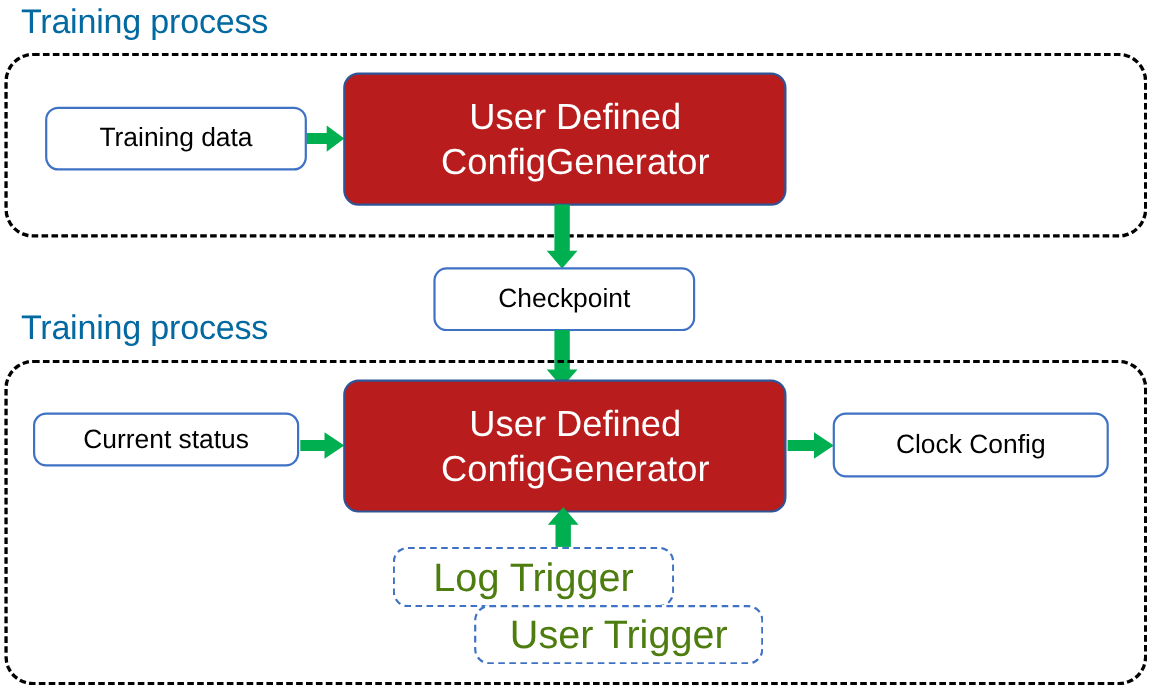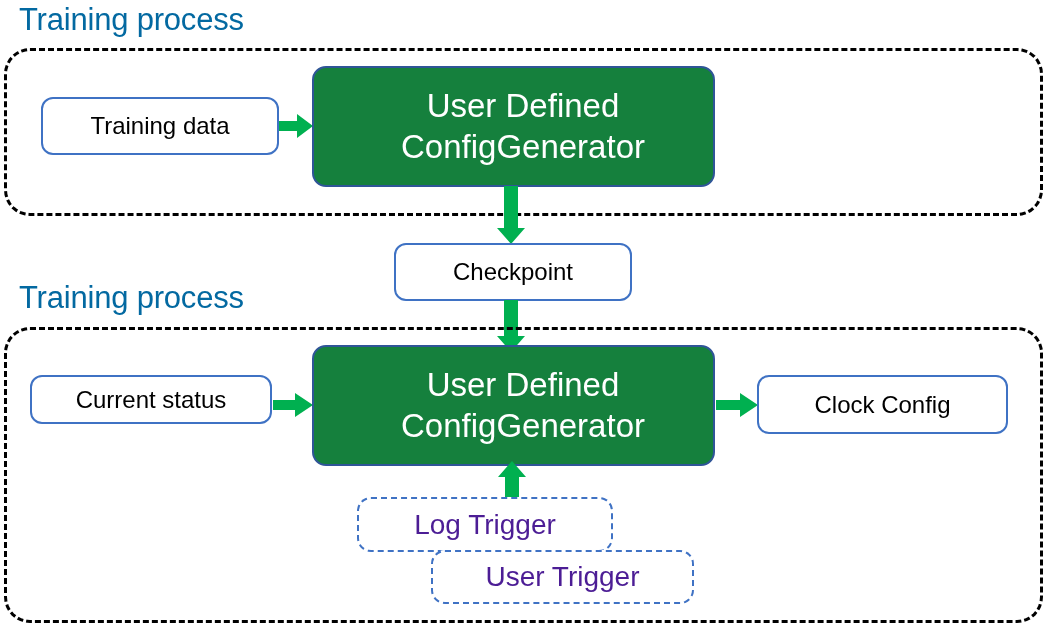--- a/index.html
+++ b/index.html
@@ -55,42 +55,42 @@
     white-space: nowrap;
   }
 
   
   .node-filled {
     position: absolute;
     box-sizing: border-box;
     display: flex;
     align-items: center;
     justify-content: center;
-    background: #15803d;
+    background: #b91c1c;
     border: 2px solid #2f5597;
     border-radius: 14px;
     color: #ffffff;
     font-size: 33px;
     line-height: 1.22;
     text-align: center;
     padding-left: 19px;
   }
 
   
   .node-dashed {
     position: absolute;
     box-sizing: border-box;
     display: flex;
     align-items: center;
     justify-content: center;
     background: #ffffff;
     border: 2.5px dashed #3f72c4;
     border-radius: 14px;
-    color: #4c1d95;
-    font-size: 28px;
+    color: #4d7c0f;
+    font-size: 36px;
     line-height: 1.05;
     white-space: nowrap;
   }
 
   
   .arrow {
     position: absolute;
   }
   .arrow svg { display: block; overflow: visible; }
 </style>

